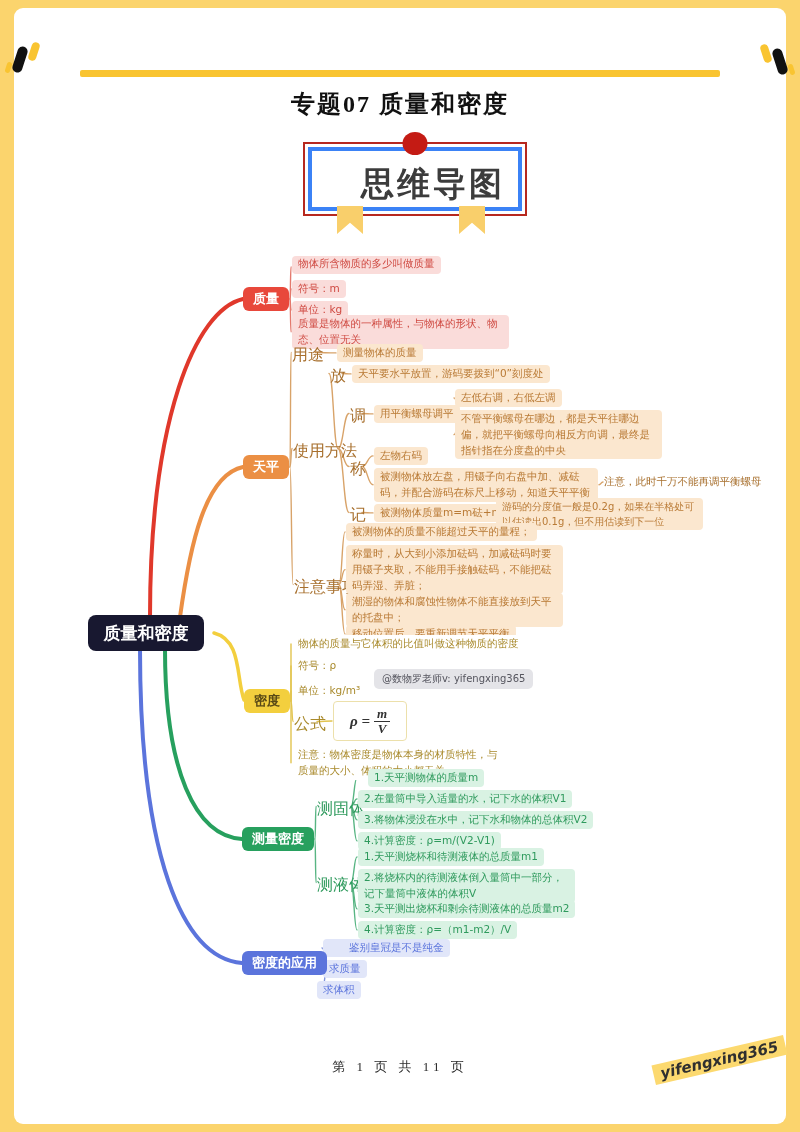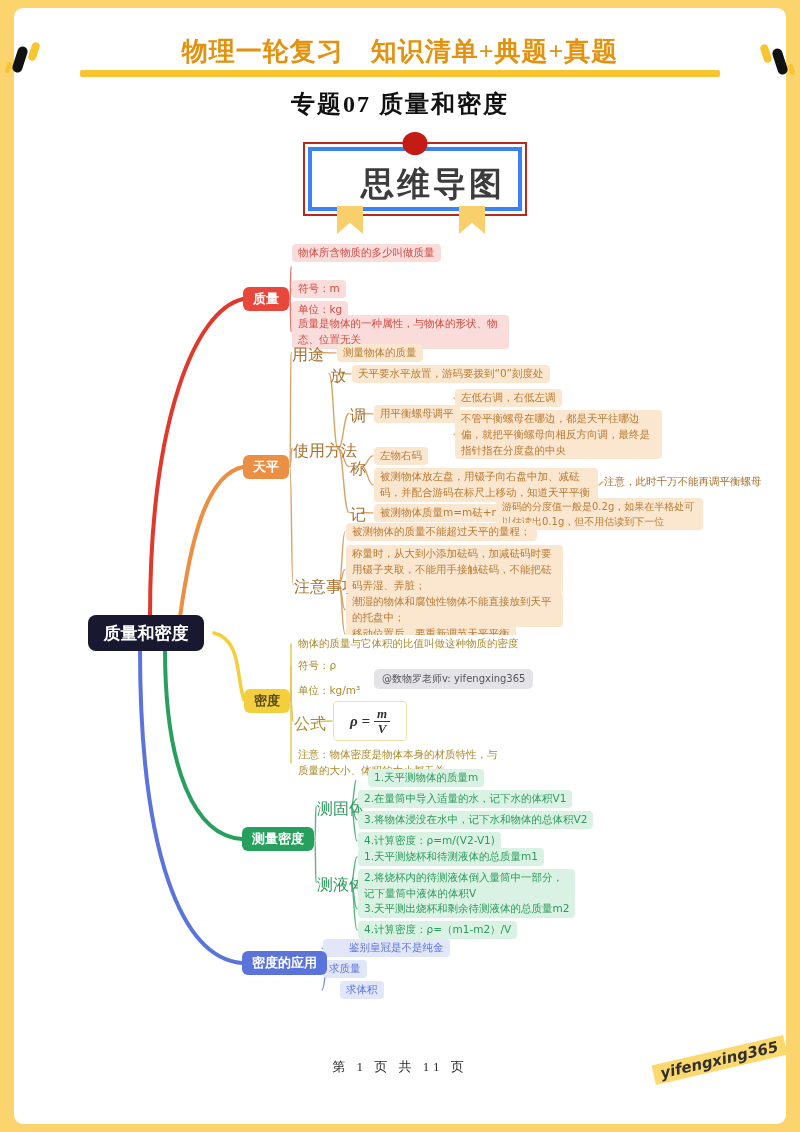--- a/index.html
+++ b/index.html
@@ -73,21 +73,20 @@
   <div class="qgroup qg-l">
     <i class="qb qb1"></i>
       <i class="qb qb2"></i>
       <i class="qb qb3"></i>
   </div>
   <div class="qgroup qg-r">
     <i class="qb qb1"></i>
       <i class="qb qb2"></i>
       <i class="qb qb3"></i>
   </div>
-  <div class="hdr-title">物理一轮复习　知识清单+典题+真题</div>
   <div class="hdr-line"></div>
 
   <div class="page-title">专题07 质量和密度</div>
 
   <div class="badge">
     <span class="badge-dot"></span>
     <span class="ribbon rb-l"></span>
     <span class="ribbon rb-r"></span>
     <div class="badge-inner">
       <span class="badge-text">思维导图</span>
@@ -142,21 +141,21 @@
       <path d="M351,882.5 C354,882.5 354,908.875 357,908.875" fill="none" stroke="#58b583" stroke-width="1.4" stroke-linecap="round"></path>
       <path d="M351,882.5 C354,882.5 354,929.875 357,929.875" fill="none" stroke="#58b583" stroke-width="1.4" stroke-linecap="round"></path>
       <path d="M328,963 C325,963 325,947.875 322,947.875" fill="none" stroke="#8194dd" stroke-width="1.4" stroke-linecap="round"></path>
       <path d="M328,963 C325,963 325,968.875 322,968.875" fill="none" stroke="#8194dd" stroke-width="1.4" stroke-linecap="round"></path>
       <path d="M328,963 C325,963 325,989.875 322,989.875" fill="none" stroke="#8194dd" stroke-width="1.4" stroke-linecap="round"></path>
     </svg>
 
   <div class="central">质量和密度</div>
 
   <div class="node" style="left:243px;top:287px;background:#e8483b;">质量</div>
-  <div class="leaf p-bg" style="left:292px;top:244px;">物体所含物质的多少叫做质量</div>
+  <div class="leaf p-bg" style="left:292px;top:256px;font-family:Liberation Mono, monospace;">物体所含物质的多少叫做质量</div>
   <div class="leaf p-bg" style="left:292px;top:280px;">符号：m</div>
   <div class="leaf p-bg" style="left:292px;top:301px;">单位：kg</div>
   <div class="leaf p-bg wrap" style="left:292px;top:315px;width:205px;">质量是物体的一种属性，与物体的形状、物态、位置无关</div>
 
   <div class="node" style="left:243px;top:455px;background:#eb8f44;">天平</div>
   <div class="lbl o-tx" style="left:292px;top:345px;">用途</div>
   <div class="leaf o-bg" style="left:337px;top:344px;">测量物体的质量</div>
   <div class="lbl o-tx" style="left:293px;top:441px;">使用方法</div>
   <div class="lbl o-tx" style="left:330px;top:366px;">放</div>
   <div class="leaf o-bg" style="left:352px;top:365px;">天平要水平放置，游码要拨到“0”刻度处</div>
@@ -200,17 +199,17 @@
   <div class="leaf g-bg" style="left:358px;top:832px;">4.计算密度：ρ=m/(V2-V1)</div>
   <div class="lbl g-tx" style="left:317px;top:875px;">测液体</div>
   <div class="leaf g-bg" style="left:358px;top:848px;">1.天平测烧杯和待测液体的总质量m1</div>
   <div class="leaf g-bg wrap" style="left:358px;top:869px;width:205px;">2.将烧杯内的待测液体倒入量筒中一部分，记下量筒中液体的体积V</div>
   <div class="leaf g-bg" style="left:358px;top:900px;">3.天平测出烧杯和剩余待测液体的总质量m2</div>
   <div class="leaf g-bg" style="left:358px;top:921px;">4.计算密度：ρ=（m1-m2）/V</div>
 
   <div class="node" style="left:242px;top:951px;background:#5b74dc;">密度的应用</div>
   <div class="leaf b-bg" style="left:323px;top:939px;padding-left:26px;">鉴别皇冠是不是纯金</div>
   <div class="leaf b-bg" style="left:323px;top:960px;">求质量</div>
-  <div class="leaf b-bg" style="left:340px;top:981px;">求体积</div>
+  <div class="leaf b-bg" style="left:317px;top:981px;">求体积</div>
 
   <div class="page-info">第 1 页 共 11 页</div>
   <div class="wm-sign">yifengxing365</div>
 </div>
 
 </body></html>

